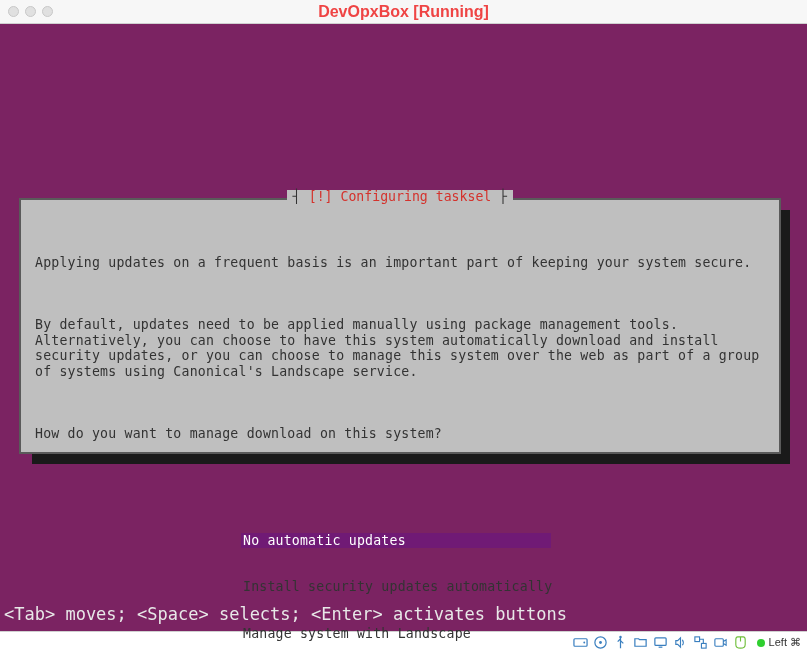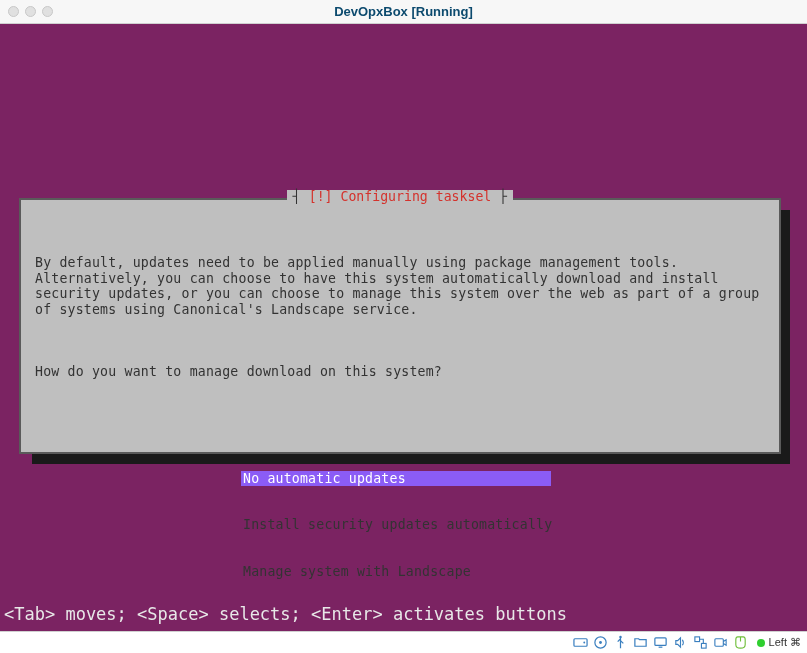--- a/index.html
+++ b/index.html
@@ -29,23 +29,23 @@
       width: 11px;
       height: 11px;
       border-radius: 50%;
       background: #e0e0e0;
       border: 1px solid #c8c8c8;
     }
     .window-title {
       position: absolute;
       left: 50%;
       transform: translateX(-50%);
-      font-size: 13px;
+      font-size: 16px;
       font-weight: bold;
-      color: #0c4a6e;
+      color: #ef4444;
     }
     .vm-screen {
       flex: 1;
       background: #7b2362;
       font-family: "DejaVu Sans Mono", "Liberation Mono", "Courier New", monospace;
       font-size: 13.2px;
       line-height: 1;
       color: #bfbfbf;
       position: relative;
       padding: 4px;
@@ -102,21 +102,21 @@
       padding-left: 206px;
     }
     .menu-option {
       display: block;
       white-space: pre;
       line-height: 15.5px;
       padding: 0 2px;
       width: fit-content;
     }
     .menu-option.selected {
-      background: #8b5cf6;
+      background: #701a75;
       color: #ffffff;
       min-width: 310px;
     }
     .help-bar {
       position: absolute;
       bottom: 8px;
       left: 4px;
       color: #e8e8e8;
       white-space: pre;
       font-size: 17px;
@@ -167,20 +167,21 @@
   <div class="window-title">DevOpxBox [Running]</div>
 </div>
 
 <div class="vm-screen">
   <div class="dialog-shadow"></div>
   <div class="dialog">
     <div class="dialog-title-container">
       <span class="dialog-title-wrap"><span>┤</span><span class="dialog-title"> [!] Configuring tasksel </span><span>├</span></span>
     </div>
     <div class="dialog-body">
+      <div class="para">Applying updates on a frequent basis is an important part of keeping your system secure.</div>
       <div class="para">By default, updates need to be applied manually using package management tools. Alternatively, you can choose to have this system automatically download and install security updates, or you can choose to manage this system over the web as part of a group of systems using Canonical's Landscape service.</div>
       <div class="para">How do you want to manage download on this system?</div>
       <div class="menu-options">
         <span class="menu-option selected">No automatic updates</span>
         <span class="menu-option">Install security updates automatically</span>
         <span class="menu-option">Manage system with Landscape</span>
       </div>
     </div>
   </div>
   <div class="help-bar">&lt;Tab&gt; moves; &lt;Space&gt; selects; &lt;Enter&gt; activates buttons</div>

